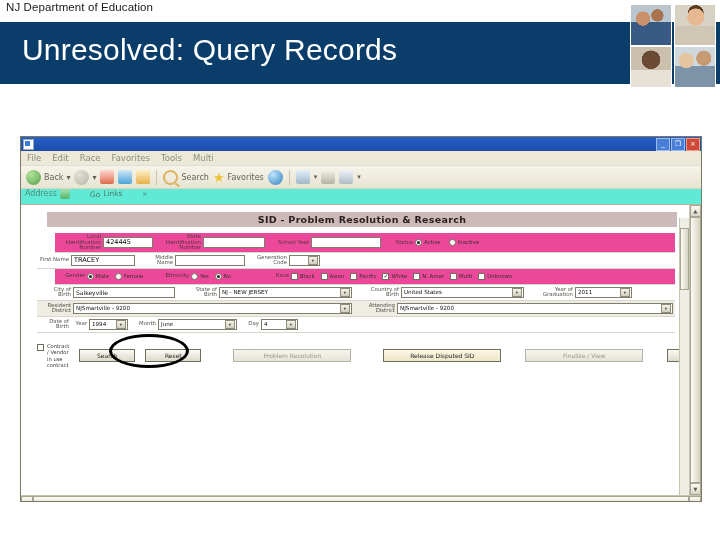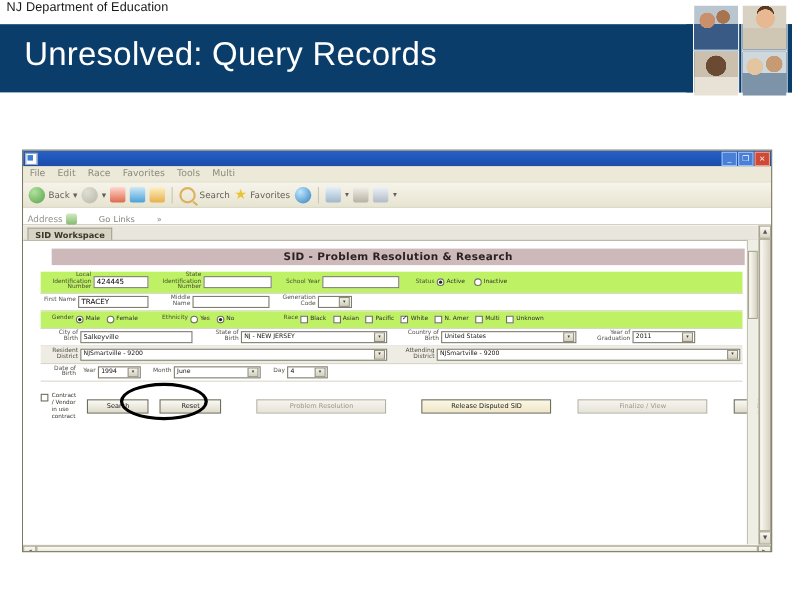--- a/index.html
+++ b/index.html
@@ -82,21 +82,21 @@
   .sq.red{background:linear-gradient(#ffd8d0,#e06a4e);}
   .sq.bluegrn{background:linear-gradient(#cfe8f7,#4aa3d8);}
   .sq.home{background:linear-gradient(#fdf0c8,#e8b04a);}
   .vsep{width:1px;height:15px;background:#c9c5b0;margin:0 2px;}
   .mag{width:11px;height:11px;border:2px solid #d8a23a;border-radius:50%;position:relative;}
   .mag:after{content:"";position:absolute;right:-4px;bottom:-3px;width:5px;height:2px;
              background:#d8a23a;transform:rotate(40deg);}
   .star{color:#e8b800;font-size:13px;line-height:1;}
 
   .bw-addr{
-    height:15px;background:#ffffff;display:flex;align-items:flex-end;gap:3px;
+    height:15px;background:#5eead4;display:flex;align-items:flex-start;gap:3px;
     padding:0 4px;font-size:8px;color:#4a4a3c;border-bottom:1px solid #b8b49e;
   }
   .addr-label{opacity:.6;}
   .addr-box{
     flex:1;height:12px;background:#fff;border:1px solid #8d8d7a;
     display:flex;align-items:center;gap:3px;padding:0 2px;overflow:hidden;
   }
   .addr-ico{width:8px;height:8px;background:#cfe8f7;border:1px solid #6aa0c8;flex:none;}
   .addr-url{font-size:7px;color:#222;white-space:nowrap;opacity:.82;}
   .addr-go{display:flex;align-items:center;gap:20px;font-size:7.5px;opacity:.7;}
@@ -133,21 +133,21 @@
   .radio{width:5px;height:5px;border:1px solid #6f6f60;border-radius:50%;
          background:#fff;position:relative;flex:none;}
   .radio.on:after{content:"";position:absolute;left:1px;top:1px;width:3px;height:3px;
                   background:#222;border-radius:50%;}
   .ck{width:5px;height:5px;border:1px solid #6f6f60;background:#fff;position:relative;flex:none;}
   .ck.on:after{content:"";position:absolute;left:0px;top:-1px;font-size:6px;
                line-height:6px;color:#111;}
   .ck.on:after{content:"\2713";}
   .opt{display:flex;align-items:center;gap:2px;font-size:5.4px;color:#33332c;}
 
-  .shade{background:#bef264;}
+  .shade{background:#ec4899;margin-left:18px;}
   .shade2{background:#efece3;}
 
   
   .btnrow{display:flex;align-items:center;margin:10px 14px 0 16px;gap:10px;position:relative;}
   .btn{height:11px;min-width:42px;background:linear-gradient(#fbfaf3,#dedacb);
        border:1px solid #6e6e5e;font-size:6px;color:#1a1a1a;
        display:flex;align-items:center;justify-content:center;padding:0 6px;}
   .btn.dis{color:#9a968a;background:linear-gradient(#f6f4ee,#e6e3d8);border-color:#b5b2a4;}
   .btn.wide{min-width:104px;}
   .ckblock{display:flex;gap:3px;align-items:flex-start;font-size:5.2px;
@@ -270,23 +270,20 @@
       </span>
       <span class="addr-go">
         <span>Links</span>
         <span>»</span>
       </span>
     </div>
 
     <div class="bw-page">
       <div class="page-inner">
 
-        <div class="ws-tabbar">
-          <span class="ws-tab">SID Workspace</span>
-        </div>
 
         <div class="pg-band">
           <span class="pg-band-txt">SID - Problem Resolution &amp; Research</span>
         </div>
 
         <div class="form">
 
           <div class="frow shade">
             <div class="cell" style="width:96px;">
               <span class="lbl" style="width:44px;">Local Identification Number</span>

